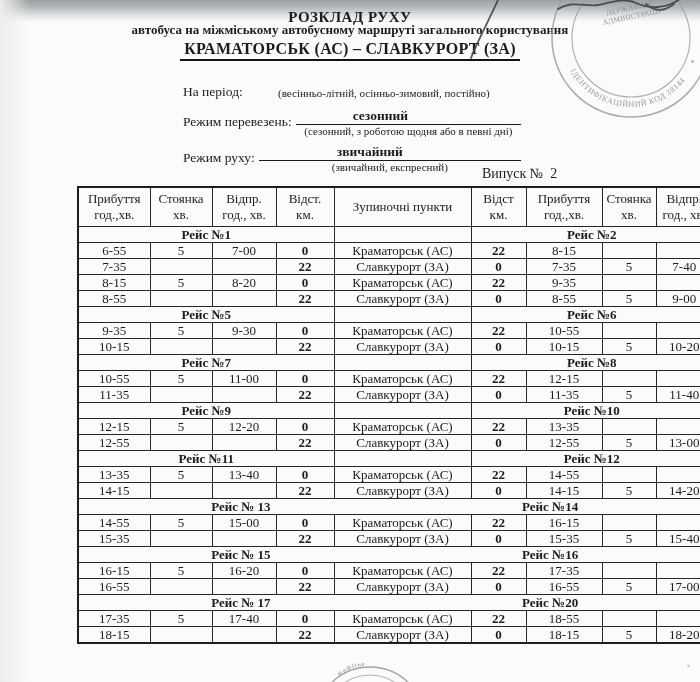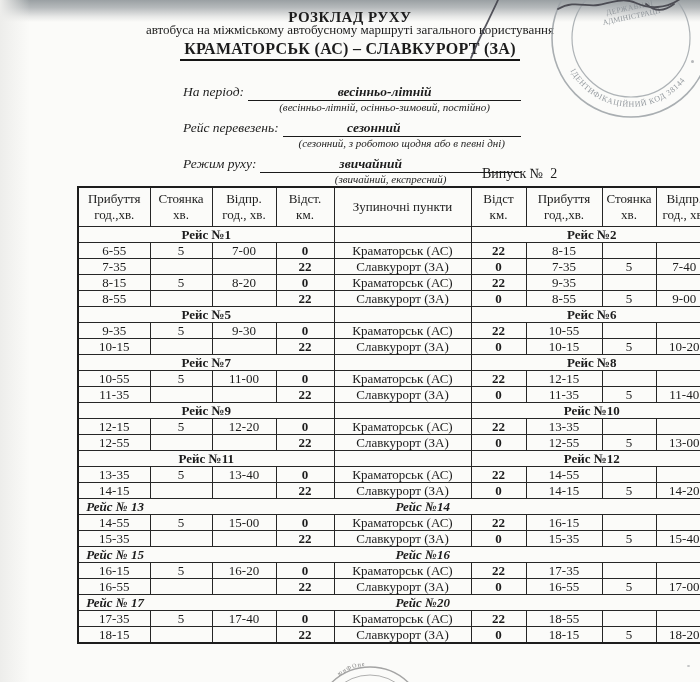--- a/index.html
+++ b/index.html
@@ -17,29 +17,29 @@
     position:absolute; left:0; top:0; width:30px; height:100%;
     background:linear-gradient(90deg,#ededeb 0%,rgba(251,251,249,0) 100%);
     pointer-events:none;
   }
   .doc-title{
     position:absolute; top:1px; left:0; width:100%;
     text-align:center; font-weight:bold; font-size:15px; letter-spacing:.5px;margin-top:8px;
   }
   .doc-subtitle{
     position:absolute; top:22px; left:0; width:100%;
-    text-align:center; font-size:13px;
+    text-align:center; font-size:13px;font-weight:bold;
   }
   .route-line{ position:absolute; top:40px; left:0; width:100%; text-align:center; }
   .route-line span{
     display:inline-block; font-weight:bold; font-size:16px;
     border-bottom:2px solid #141414; padding:0 4px 1px 4px; letter-spacing:.3px;
   }
   .fields{ position:absolute; left:183px; top:84px; width:338px; }
-  .field{ display:flex; align-items:flex-start; margin-bottom:8px;font-style:italic; }
+  .field{ display:flex; align-items:center; margin-bottom:8px; }
   .field-label{ font-size:13.5px; line-height:16px; margin-right:4px; white-space:nowrap; }
   .field-linewrap{ flex:1; display:flex; flex-direction:column; }
   .field-value{
     font-weight:bold; font-size:13.5px; line-height:16px; text-align:center;
     border-bottom:1.5px solid #1a1a1a;
   }
   .field:nth-child(2) .field-value{ padding-right:56px; }
   .field:nth-child(3) .field-value{ padding-right:40px; }
   .field-hint{ font-size:11px; line-height:10px; text-align:center; margin-top:1px; color:#222; }
   .issue{ position:absolute; left:482px; top:166px; font-size:14px; white-space:pre; }
@@ -51,21 +51,21 @@
   }
   table.schedule th, table.schedule td{
     border:1px solid #262626; text-align:center; vertical-align:middle;
     padding:0 1px; overflow:hidden;
   }
   table.schedule th{ font-weight:normal; font-size:13px; line-height:16px; padding:3px 1px; }
   table.schedule td{ font-size:13px; line-height:15px; height:15px; white-space:nowrap; }
   tr.trip-title td{ font-weight:bold; }
   td.b{ font-weight:bold; }
   td.merged{ padding:0; }
-  td.merged .half{ display:inline-block; width:49%; text-align:left;font-style:italic; }
+  td.merged .half{ display:inline-block; width:49%; text-align:center; }
   .stamp-svg{ position:absolute; pointer-events:none; }
   .stamp-svg text{ font-family:"Liberation Serif","DejaVu Serif",serif; }
   .speck{ position:absolute; background:#6f7479; border-radius:50%; }
 </style>
 </head>
 <body>
 
 <div class="page">
 
   <div class="scan-top-band"></div>
@@ -74,26 +74,25 @@
   <div class="doc-title">РОЗКЛАД РУХУ</div>
   <div class="doc-subtitle">автобуса на міжміському автобусному маршруті загального користування</div>
   <div class="route-line">
     <span>КРАМАТОРСЬК (АС) – СЛАВКУРОРТ (ЗА)</span>
   </div>
 
   <div class="fields">
     <div class="field">
       <span class="field-label">На період:</span>
       <span class="field-linewrap">
-        <span class="field-value">весінньо-літній</span>
         <span class="field-hint">(весінньо-літній, осінньо-зимовий, постійно)</span>
       </span>
     </div>
     <div class="field">
-      <span class="field-label">Рейс перевезень:</span>
+      <span class="field-label">Режим перевезень:</span>
       <span class="field-linewrap">
         <span class="field-value">сезонний</span>
         <span class="field-hint">(сезонний, з роботою щодня або в певні дні)</span>
       </span>
     </div>
     <div class="field">
       <span class="field-label">Режим руху:</span>
       <span class="field-linewrap">
         <span class="field-value">звичайний</span>
         <span class="field-hint">(звичайний, експресний)</span>

